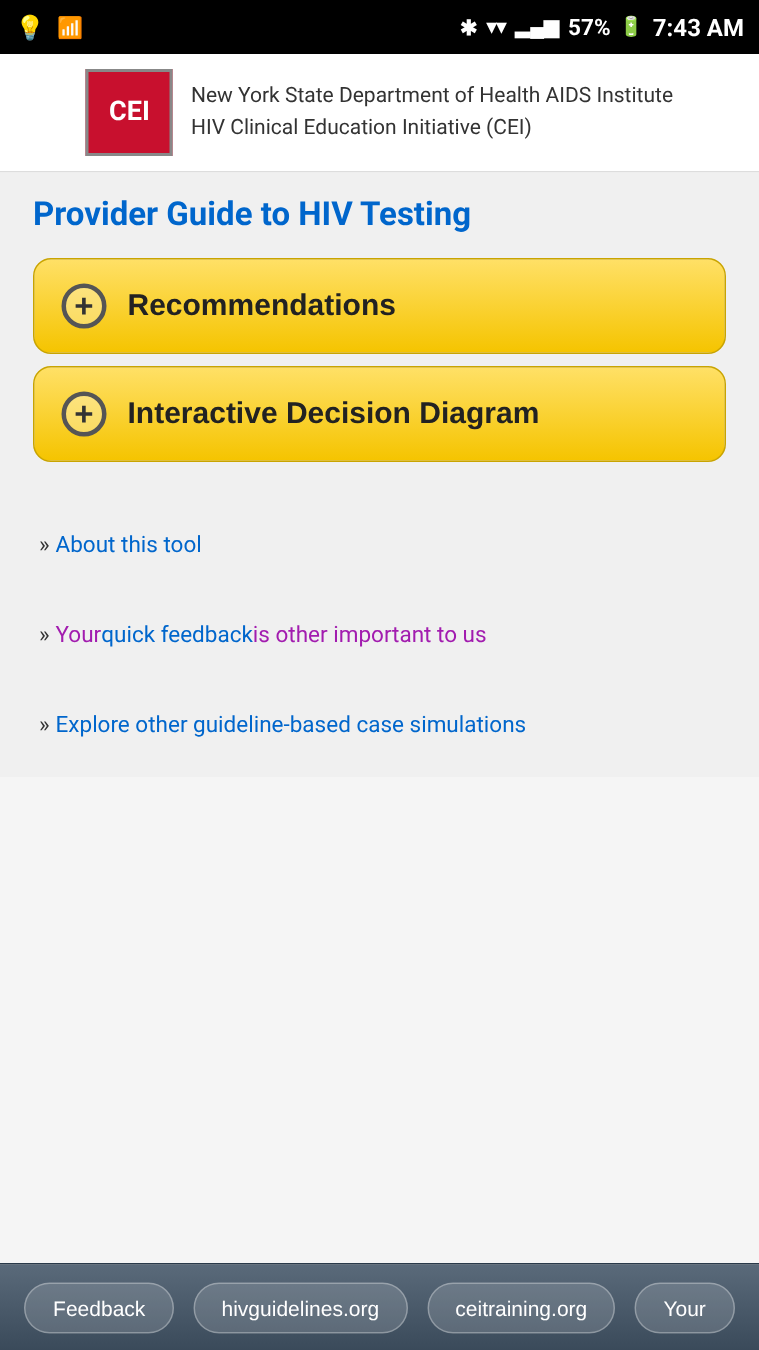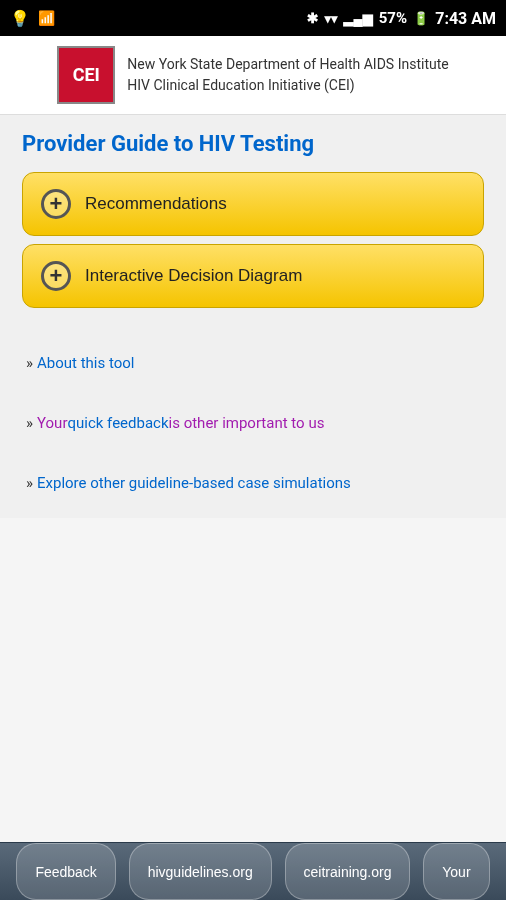--- a/index.html
+++ b/index.html
@@ -112,22 +112,22 @@
     }
     .plus-icon::before {
       content: '+';
       font-size: 22px;
       color: #333;
       font-weight: bold;
       line-height: 1;
     }
 
     .btn-label {
-      font-size: 17px;
-      font-weight: normal;
+      font-size: 20px;
+      font-weight: bold;
       color: #222;
     }
 
     
     .links-section {
       margin-top: 14px;
       padding-left: 4px;
     }
     .link-row {
       display: flex;
@@ -152,20 +152,21 @@
 
     
     .bottom-nav {
       position: absolute;
       bottom: 0;
       left: 0;
       right: 0;
       height: 58px;
       background: linear-gradient(to bottom, #5a6a7a, #3a4a5a);
       display: flex;
+      align-items: center;
       justify-content: space-around;
       padding: 0 10px;
       border-top: 1px solid #2a3a4a;
     }
     .nav-btn {
       background: rgba(255,255,255,0.15);
       border: 1px solid rgba(255,255,255,0.3);
       border-radius: 20px;
       color: #fff;
       padding: 8px 18px;

